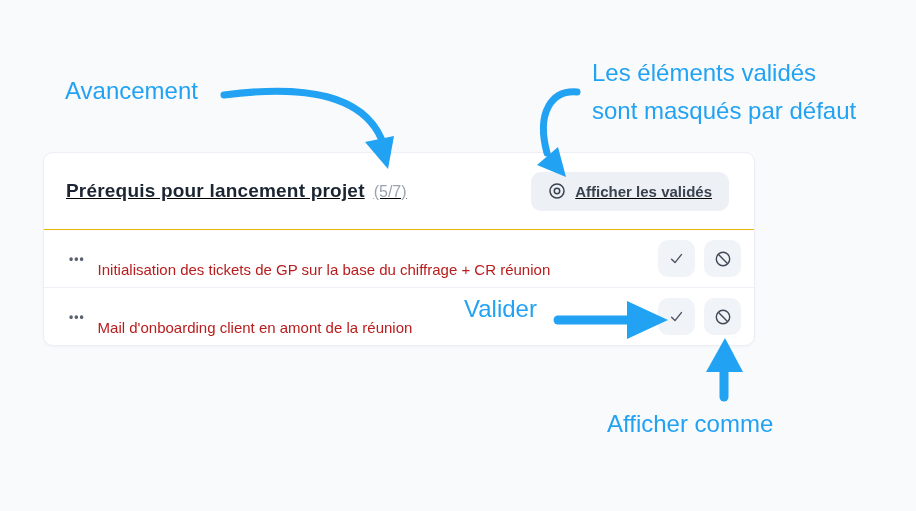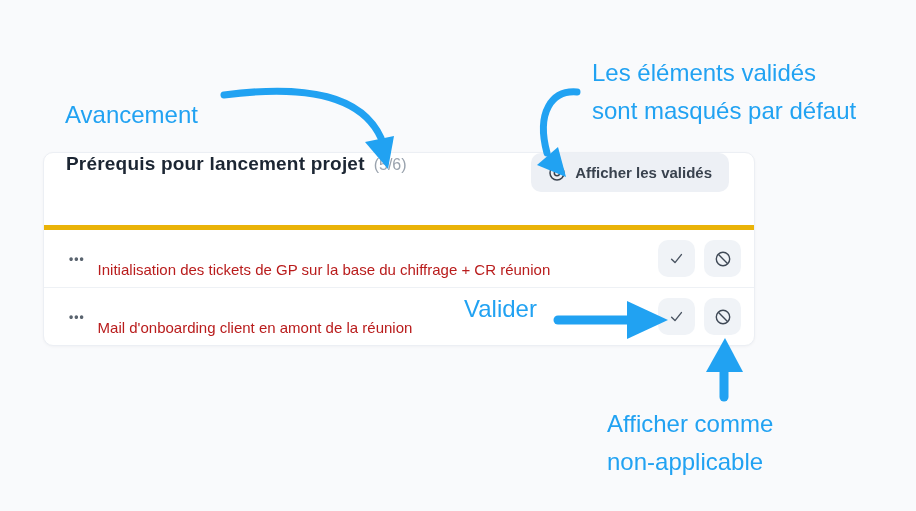--- a/index.html
+++ b/index.html
@@ -16,23 +16,24 @@
     position:absolute;left:43px;top:152px;
     width:712px;height:194px;box-sizing:border-box;
     background:#ffffff;
     border:1px solid #ecEFF4;border:1px solid #eceff4;
     border-radius:10px;
     box-shadow:0 1px 3px rgba(25,35,60,.04);
     display:flex;flex-direction:column;
   }
   .card-header{
     height:77px;box-sizing:border-box;flex:none;
-    display:flex;justify-content:space-between;
+    display:flex;align-items:center;justify-content:space-between;
     padding:0 25px 0 22px;
-    border-bottom:5px solid #eab308;
+    border-bottom:1px solid #eab308;
+    text-decoration:underline;
   }
   .title-row{display:flex;align-items:baseline;gap:9px;}
   .card-title{font-size:19px;font-weight:700;color:#1c2633;letter-spacing:.2px;}
   .card-count{font-size:16px;color:#9aa3ae;}
   .show-validated-btn{
     display:flex;align-items:center;gap:9px;
     height:39px;padding:0 17px;
     background:#edf0f5;border:none;border-radius:10px;
     font-family:"Liberation Sans",sans-serif;
     font-size:15px;font-weight:700;color:#39424e;
@@ -55,39 +56,39 @@
     cursor:pointer;
   }
 
   
   .ann{
     position:absolute;
     color:#21a2f2;
     font-size:24px;line-height:38px;
     white-space:nowrap;
   }
-  .ann-avancement{left:65px;top:96px;}
+  .ann-avancement{left:65px;top:72px;}
   .ann-hidden{left:592px;top:54px;}
   .ann-valider{left:464px;top:290px;}
   .ann-na{left:607px;top:405px;}
 
   .arrow-layer{
     position:absolute;left:0;top:0;
     pointer-events:none;
   }
 </style>
 </head>
 <body>
 
 <div class="card">
 
   <div class="card-header">
     <div class="title-row">
       <span class="card-title">Prérequis pour lancement projet</span>
-      <span class="card-count">(5/6)</span>
+      <span class="card-count">(5/7)</span>
     </div>
     <button class="show-validated-btn">
       <span style="display:flex;">
         <svg width="18" height="18" viewBox="0 0 18 18">
           <circle cx="9" cy="9" r="7" fill="none" stroke="#39424e" stroke-width="1.5"></circle>
           <circle cx="9" cy="9" r="2.7" fill="none" stroke="#39424e" stroke-width="1.5"></circle>
         </svg>
       </span>
       <span>Afficher les validés</span>
     </button>
@@ -143,21 +144,20 @@
 
 <div class="ann ann-hidden">
   <div>Les éléments validés</div>
   <div>sont masqués par défaut</div>
 </div>
 
 <div class="ann ann-valider">Valider</div>
 
 <div class="ann ann-na">
   <div>Afficher comme</div>
-  <div>non-applicable</div>
 </div>
 
 <svg class="arrow-layer" width="916" height="511" viewBox="0 0 916 511">
 
   <g>
     <path d="M224 95 C308 84 362 96 381 138" fill="none" stroke="#21a2f2" stroke-width="7" stroke-linecap="round"></path>
     <polygon points="388,169 365,142 394,136" fill="#21a2f2"></polygon>
   </g>
 
   <g>

